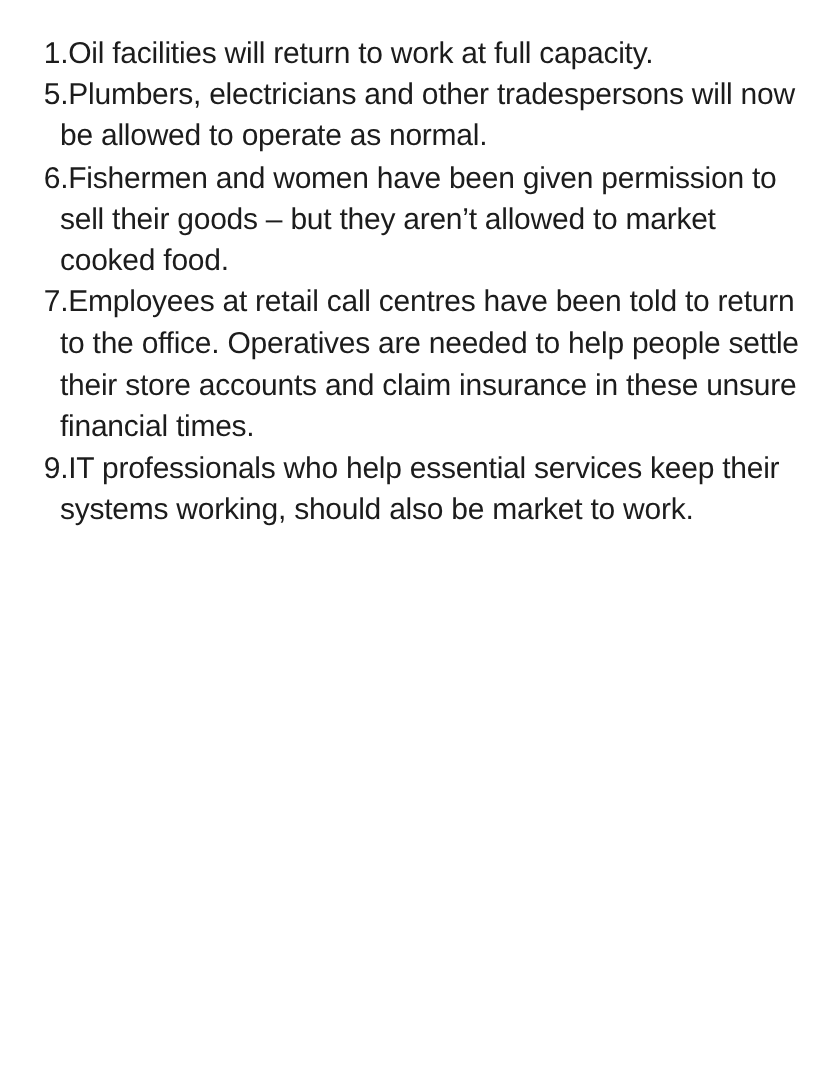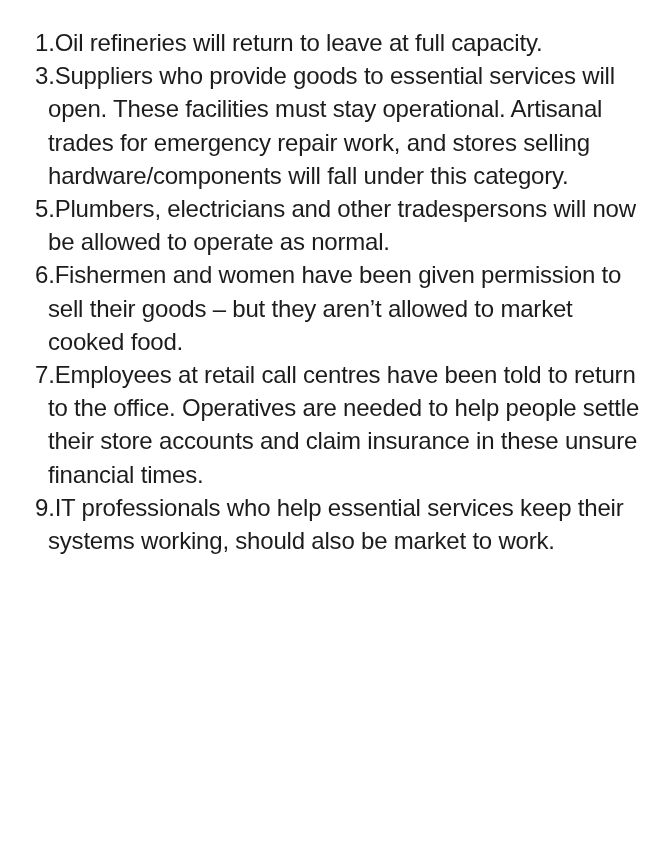--- a/index.html
+++ b/index.html
@@ -29,25 +29,21 @@
     white-space: nowrap;
   }
   .item-text {
     white-space: pre-line;
   }
 </style>
 </head>
 <body>
 
 <div class="doc">
-  <div class="item"><span class="item-number">1.</span><span class="item-text">Oil refineries will return to leave at full capacity.</span></div>
-  <div class="item"><span class="item-number">3.</span><span class="item-text">Suppliers who provide goods to essential services will
-open. These facilities must stay operational. Artisanal
-trades for emergency repair work, and stores selling
-hardware/components will fall under this category.</span></div>
+  <div class="item"><span class="item-number">1.</span><span class="item-text">Oil facilities will return to work at full capacity.</span></div>
   <div class="item"><span class="item-number">5.</span><span class="item-text">Plumbers, electricians and other tradespersons will now
 be allowed to operate as normal.</span></div>
   <div class="item"><span class="item-number">6.</span><span class="item-text">Fishermen and women have been given permission to
 sell their goods – but they aren’t allowed to market
 cooked food.</span></div>
   <div class="item"><span class="item-number">7.</span><span class="item-text">Employees at retail call centres have been told to return
 to the office. Operatives are needed to help people settle
 their store accounts and claim insurance in these unsure
 financial times.</span></div>
   <div class="item"><span class="item-number">9.</span><span class="item-text">IT professionals who help essential services keep their

